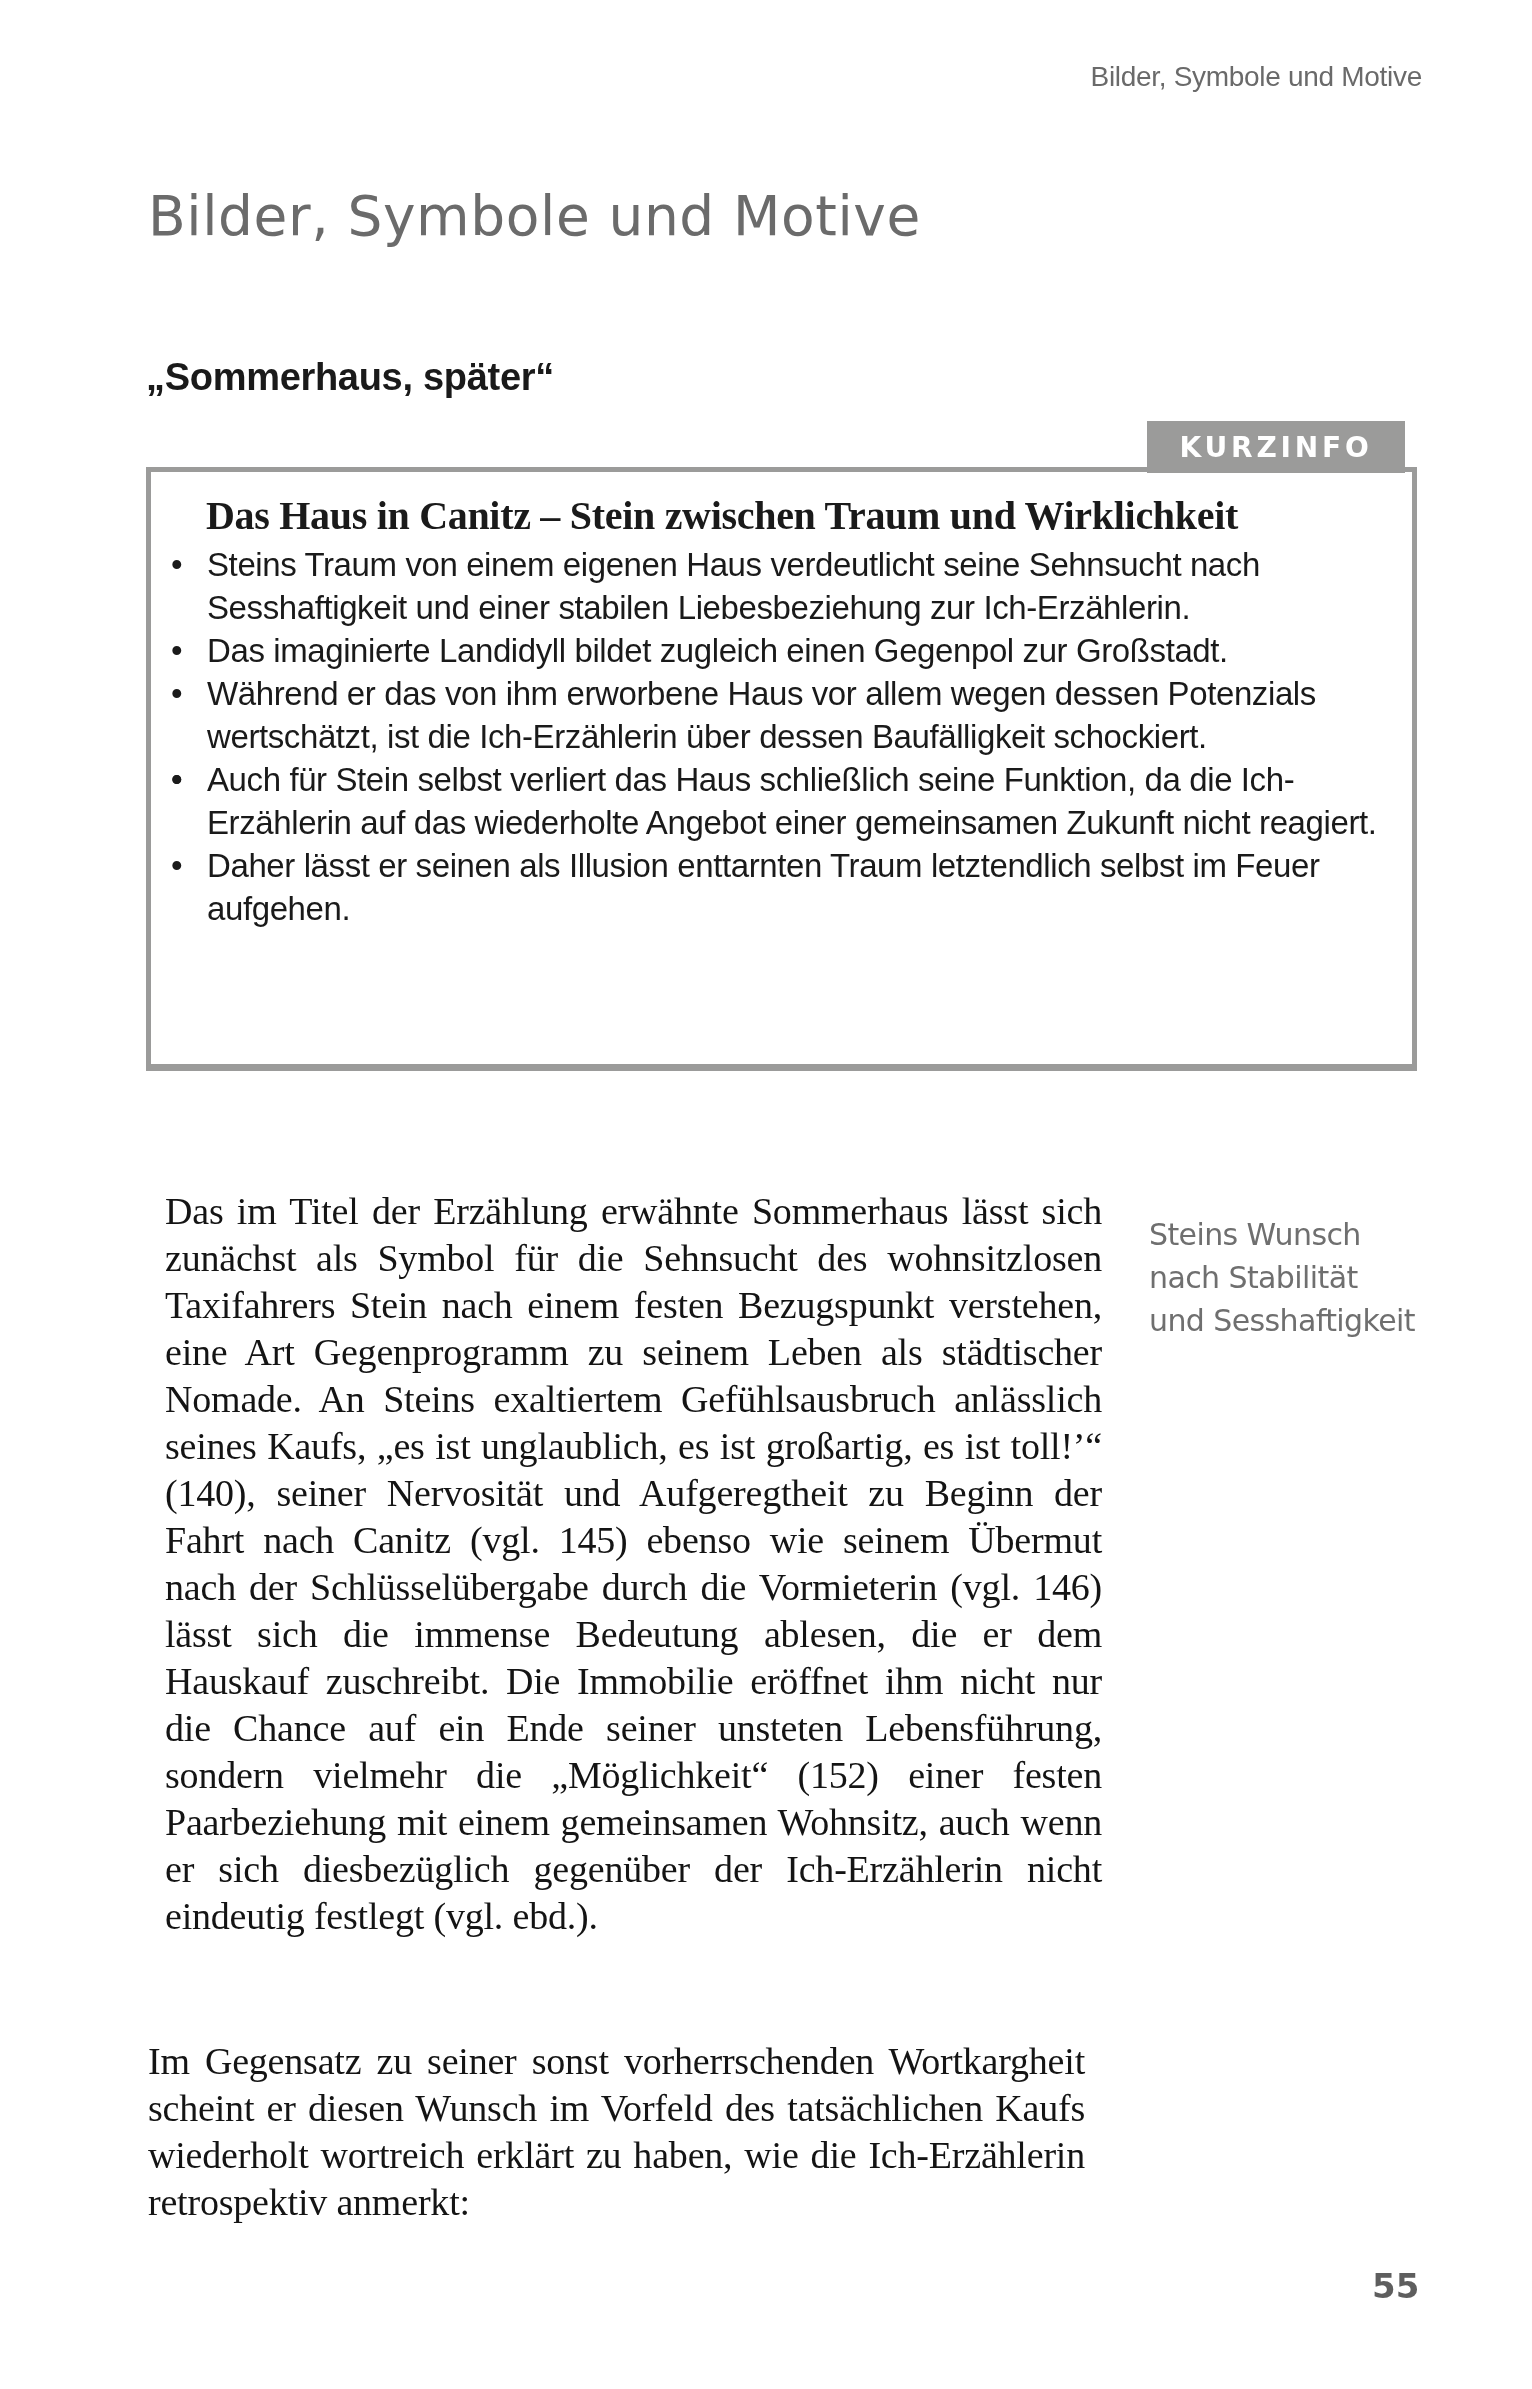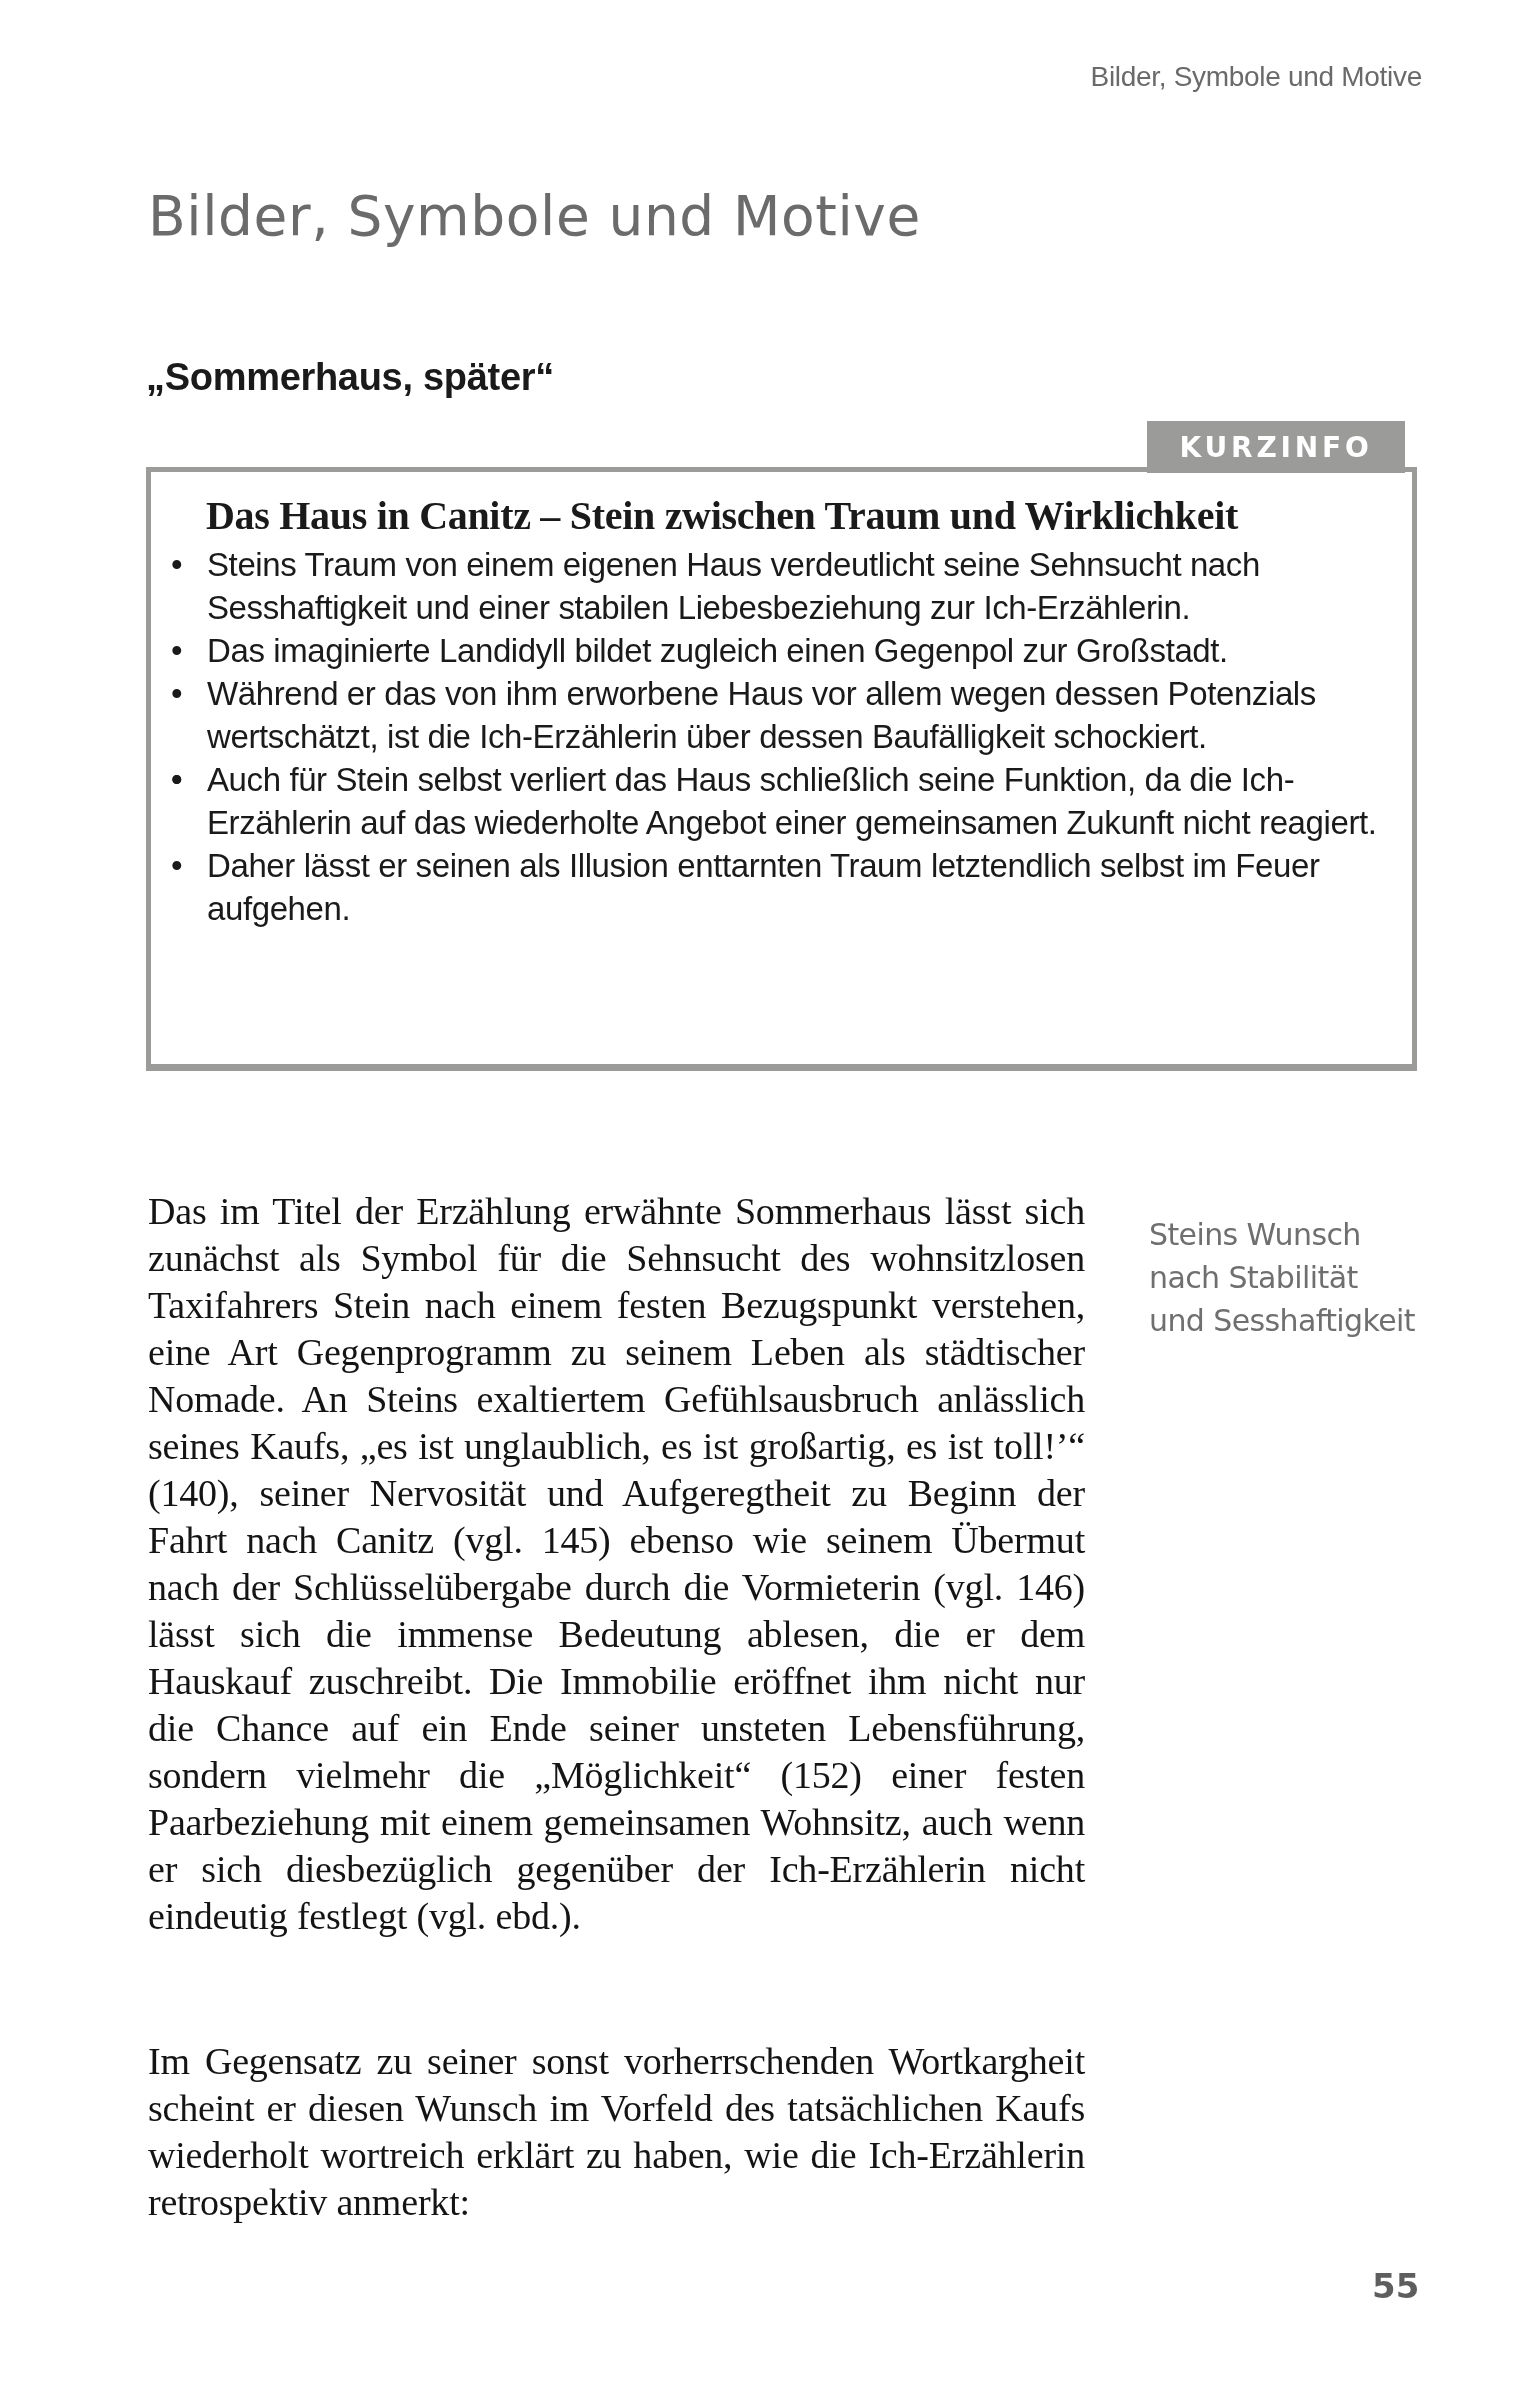--- a/index.html
+++ b/index.html
@@ -48,21 +48,21 @@
   .info-list li .bullet {
     position: absolute; left: 0; top: 0; width: 19px; text-align: center;
   }
 
   .body-text {
     position: absolute; left: 148px; width: 937px;
     font-family: "Liberation Serif", serif; font-size: 38px;
     line-height: 47px; color: #141414; text-align: justify;
     margin: 0; hyphens: manual; letter-spacing: -0.2px;
   }
-  .p1 { top: 1188px; }
+  .p1 { top: 1188px; margin-left: 17px; }
   .p2 { top: 2038px; }
 
   .margin-note {
     position: absolute; left: 1149px; top: 1190px; width: 268px;
     font-family: "DejaVu Sans", sans-serif; font-size: 30px; line-height: 43px;
     color: #6f6f6f; letter-spacing: -0.6px; margin-top: 23px;
   }
   .page-number {
     position: absolute; left: 1372px; top: 2266px;
     font-family: "DejaVu Sans", sans-serif; font-weight: bold;

